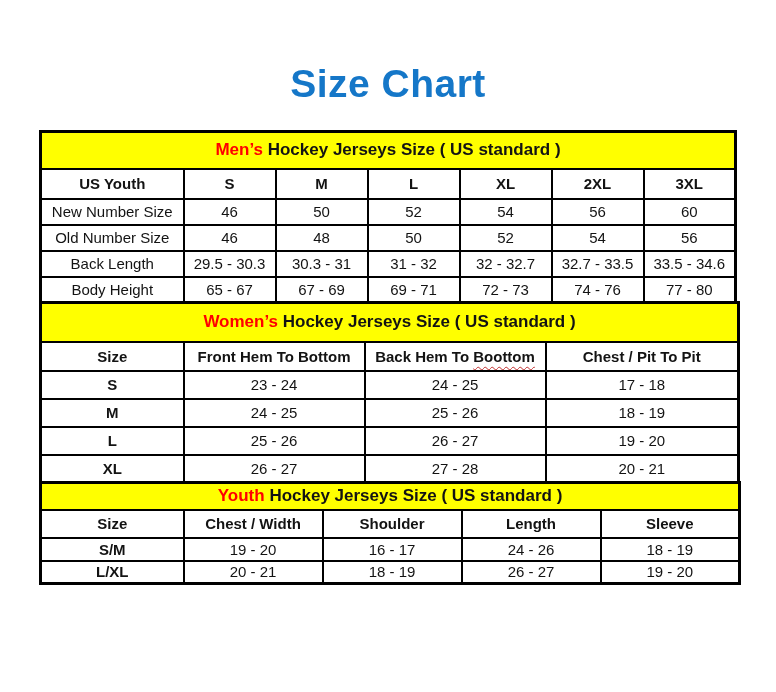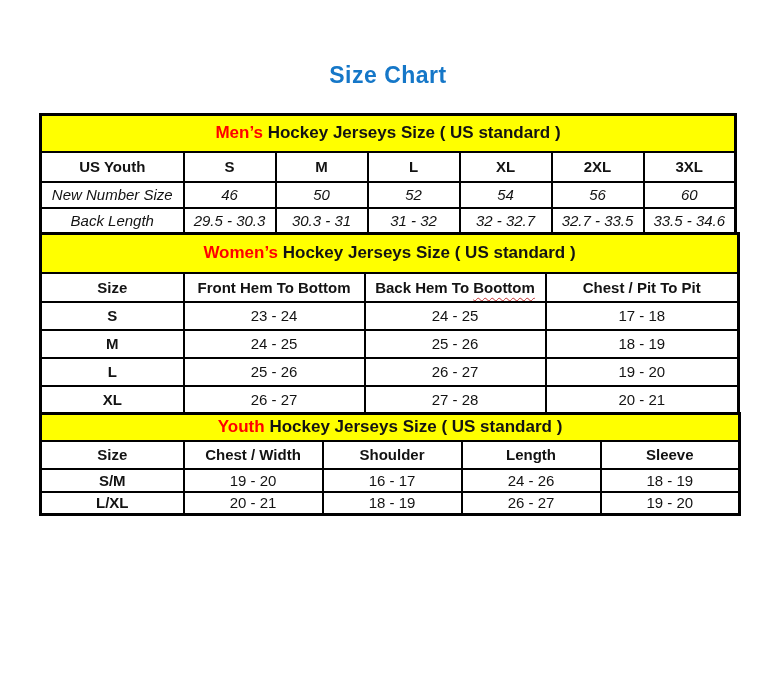--- a/index.html
+++ b/index.html
@@ -11,21 +11,21 @@
   *{box-sizing:border-box;}
   html,body{margin:0;padding:0;}
   body{
     width:776px;height:692px;background:#ffffff;color:#131313;
     font-family:"Liberation Sans", sans-serif;
     overflow:hidden;
   }
   .page-title{
     margin:62px 0 24px 0;
     text-align:center;
-    font-size:23px;
+    font-size:39px;
     font-weight:700;
     letter-spacing:0.5px;
     color:var(--title_blue);
   }
   .tables{
     width:698px;
     margin-left:39px;
   }
   table{
     border-collapse:collapse;
@@ -51,21 +51,21 @@
     height:37px;
   }
   tr.head th{font-weight:700;height:30px;}
   .hl{color:var(--accent_red);text-align:center;}
   .col-label{width:143px;}
   .col-men{width:92px;}
   .col-women2{width:181px;}
   .col-women3{width:181px;}
   .col-women4{width:193px;}
   .col-youth{width:139px;}
-  table.men tr.row td{height:26px;font-style:italic;}
+  table.men tr.row td{height:26px;}
   table.women tr.band td{height:39px;}
   table.women tr.head th{height:29px;}
   table.women tr.row td{height:28px;}
   table.youth tr.band td{height:27px;}
   table.youth tr.head th{height:28px;}
   table.youth tr.row td{height:23px;}
   table.women tr.row td:first-child,
   table.youth tr.row td:first-child{font-weight:700;}
   .sq{
     text-decoration:underline wavy var(--squiggle_red);
@@ -108,27 +108,45 @@
       <tr class="row">
         <td>New Number Size</td>
         <td>46</td>
         <td>50</td>
         <td>52</td>
         <td>54</td>
         <td>56</td>
         <td>60</td>
       </tr>
       <tr class="row">
+        <td>Old Number Size</td>
+        <td>46</td>
+        <td>48</td>
+        <td>50</td>
+        <td>52</td>
+        <td>54</td>
+        <td>56</td>
+      </tr>
+      <tr class="row">
         <td>Back Length</td>
         <td>29.5 - 30.3</td>
         <td>30.3 - 31</td>
         <td>31 - 32</td>
         <td>32 - 32.7</td>
         <td>32.7 - 33.5</td>
         <td>33.5 - 34.6</td>
+      </tr>
+      <tr class="row">
+        <td>Body Height</td>
+        <td>65 - 67</td>
+        <td>67 - 69</td>
+        <td>69 - 71</td>
+        <td>72 - 73</td>
+        <td>74 - 76</td>
+        <td>77 - 80</td>
       </tr>
     </tbody>
       </table>
 
     <table class="women">
       <colgroup>
         <col class="col-label">
           <col class="col-women2">
           <col class="col-women3">
           <col class="col-women4">

